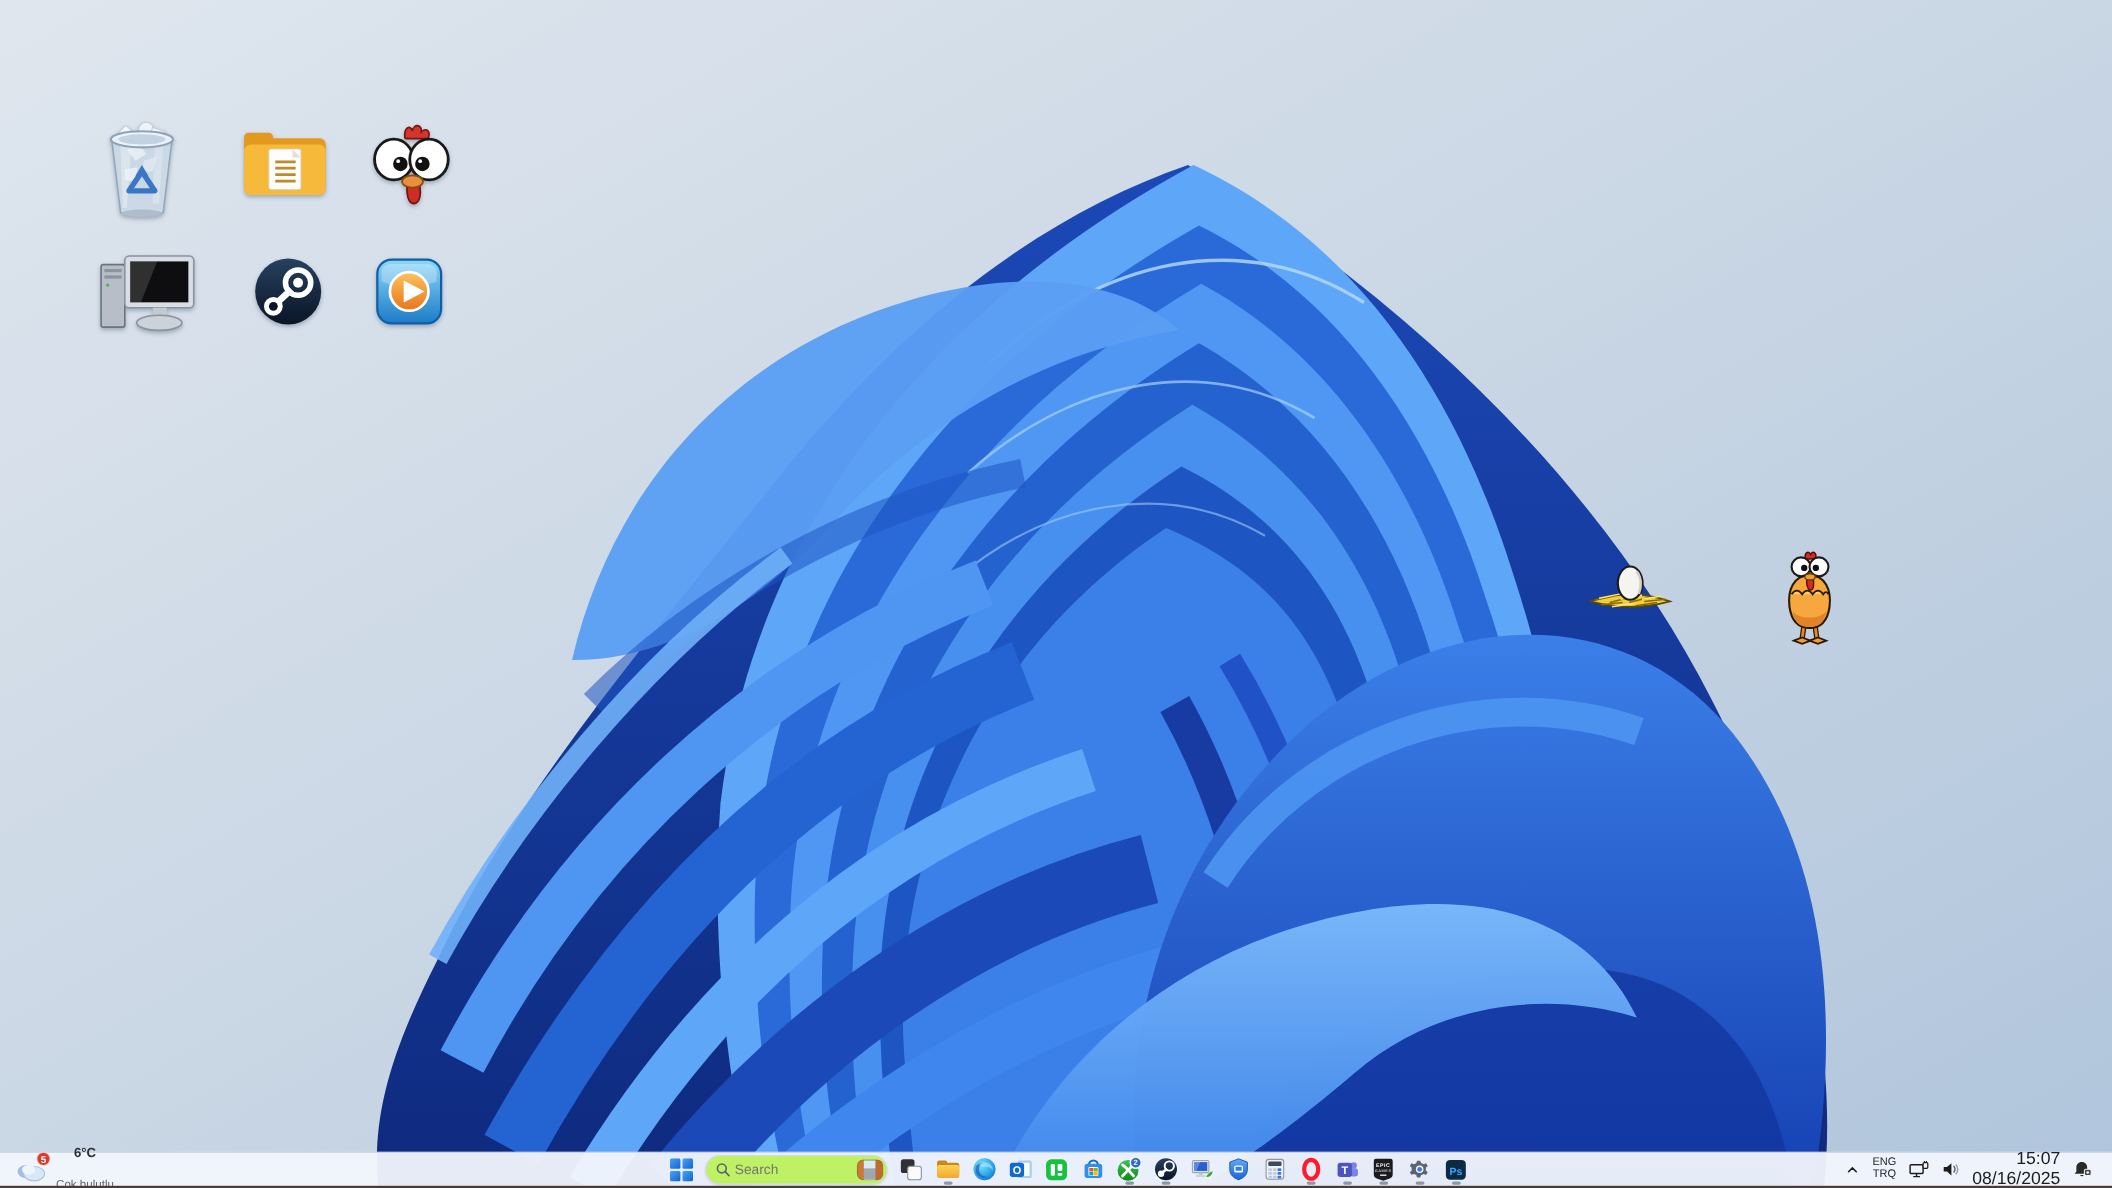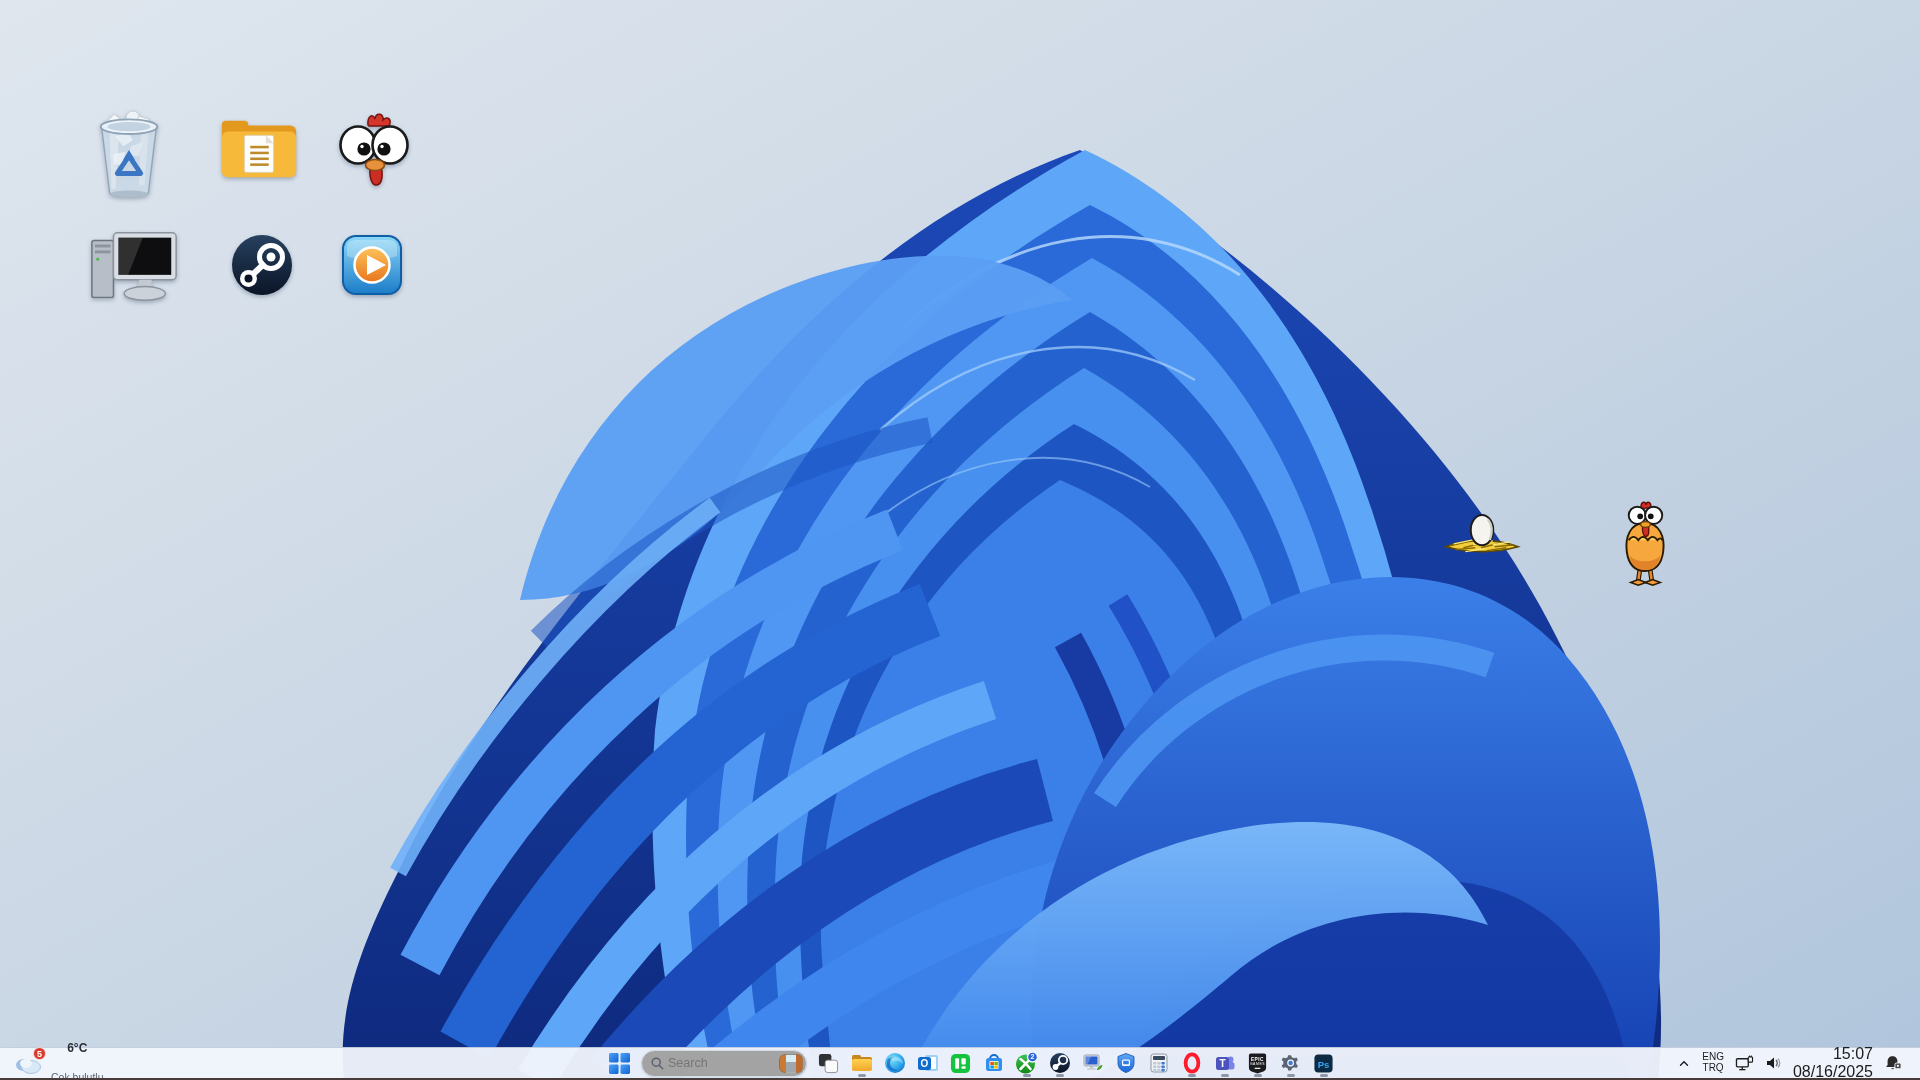--- a/index.html
+++ b/index.html
@@ -29,21 +29,21 @@
   .wx-temp{font-size:12px;font-weight:bold;color:#2b2f36;}
   .wx-cond{font-size:10.5px;color:#5b6470;margin-top:16px;}
 
   .tb-center{position:absolute;left:604px;top:0;height:30px;display:flex;align-items:center;gap:2px;}
   .tb-btn{position:relative;width:31px;height:28px;display:flex;align-items:center;justify-content:center;
           background:none;border:none;border-radius:4px;padding:0;cursor:pointer;}
   .run-dash{position:absolute;bottom:0px;left:50%;transform:translateX(-50%);
             width:8px;height:3px;border-radius:2px;background:#8d97a8;}
 
   .search-pill{position:relative;display:flex;align-items:center;width:164px;height:25px;
-               background:#a3a3a3;border:1px solid #d4dae4;border-radius:14px;margin:0 4px;
+               background:#bef264;border:1px solid #d4dae4;border-radius:14px;margin:0 4px;
                box-shadow:0 1px 2px rgba(40,60,90,.10);cursor:pointer;}
   .search-pill svg{margin-left:9px;flex:0 0 auto;}
   .search-input{flex:1;border:none;outline:none;background:none;font-size:12.5px;color:#4a515c;
                 font-family:"Liberation Sans",sans-serif;padding:0 4px;min-width:0;}
   .search-thumb{flex:0 0 auto;width:24px;height:19px;border-radius:6px;margin-right:3px;
         background:
           linear-gradient(90deg,#c97a35 0 26%,rgba(0,0,0,0) 26% 74%,#c06a2e 74% 100%),
           linear-gradient(180deg,#d9ecf6 0 42%,#9fa6ad 42% 100%);
         border:1px solid rgba(120,110,90,.45);box-sizing:border-box;}
 

